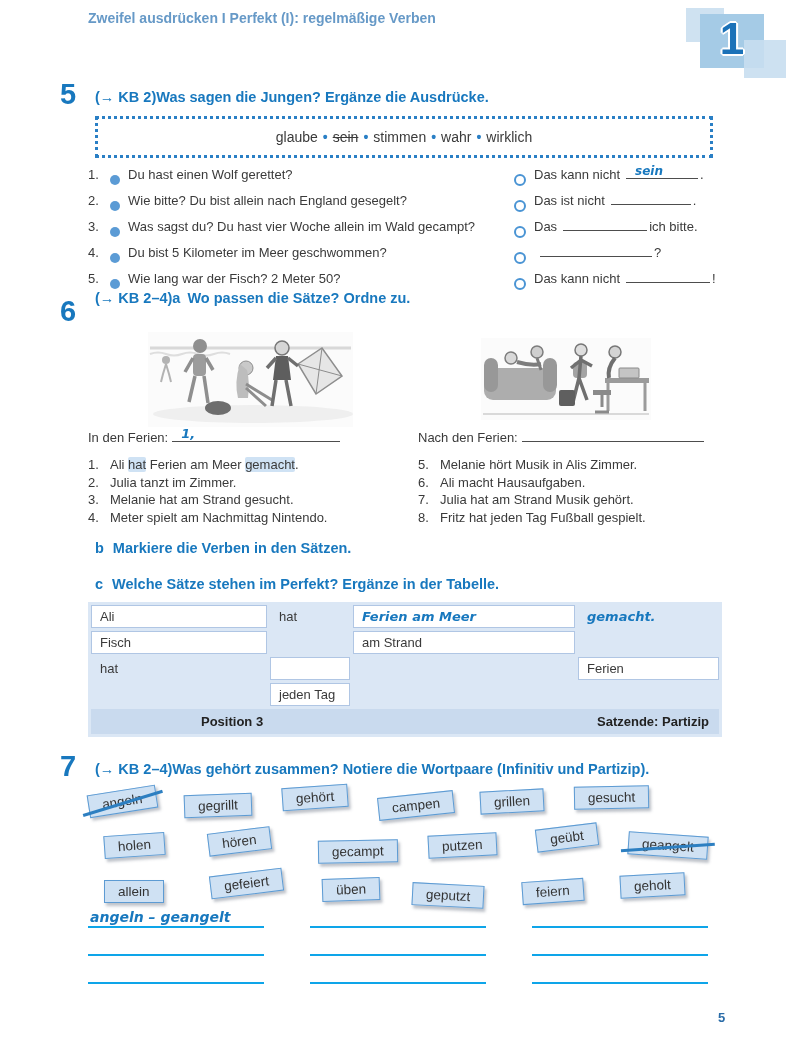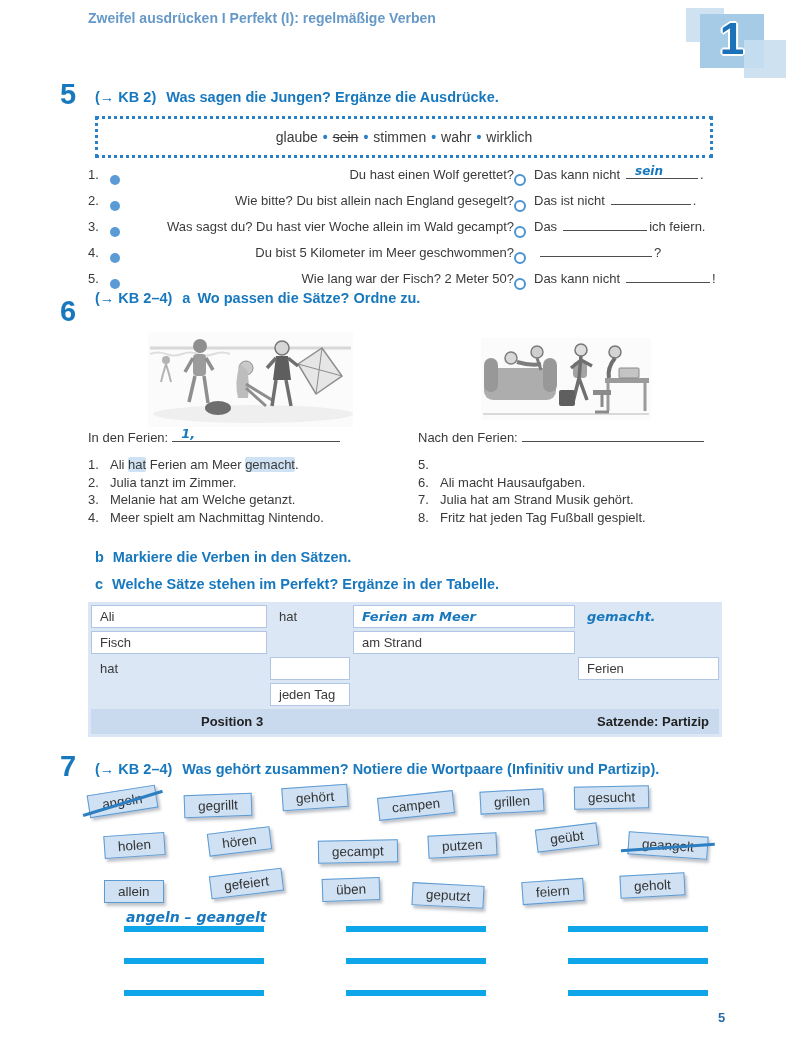--- a/index.html
+++ b/index.html
@@ -12,36 +12,36 @@
   .sq1{left:686px;top:8px;width:38px;height:34px;background:#cfe2f1;}
   .sq2{left:700px;top:14px;width:64px;height:54px;background:#a5cbe6;}
   .sq3{left:744px;top:40px;width:42px;height:38px;background:#c8deef;opacity:.9;}
   .badge-num{position:absolute;left:700px;top:12px;width:64px;height:54px;display:flex;align-items:center;justify-content:center;
     font-size:44px;font-weight:bold;color:#1b72b8;
     text-shadow:-2px 0 #fff,2px 0 #fff,0 -2px #fff,0 2px #fff,-1px -1px #fff,1px 1px #fff,-1px 1px #fff,1px -1px #fff;}
 
   
   .ex-num{position:absolute;font-size:29px;font-weight:bold;color:#1878be;line-height:1;}
   .ex-title{position:absolute;font-size:14.5px;font-weight:bold;color:#1878be;white-space:nowrap;}
-  .ex-title .kb{margin-right:10px;}
+  .ex-title .kb{margin-right:0;}
   .ex-title .plabel{margin-right:7px;}
 
   
   .wordbox{position:absolute;left:95px;top:116px;width:612px;height:36px;border:3px dotted #2a7fc5;
            display:flex;align-items:center;justify-content:center;font-size:14px;color:#3a3a3a;}
   .wb-word{margin:0 5px;}
   .wb-sep{color:#2a7fc5;font-weight:bold;}
   .struck{text-decoration:line-through;}
 
   .x5{position:absolute;left:88px;top:167px;width:640px;}
   .x5-row{display:flex;align-items:baseline;height:26px;font-size:13px;white-space:nowrap;}
   .x5-num{flex:0 0 20px;}
   .dot{width:10px;height:10px;border-radius:50%;background:#5b9bd5;align-self:center;margin:0 8px 0 2px;flex:none;}
   .ring{width:8px;height:8px;border-radius:50%;border:2px solid #4a94d4;align-self:center;margin:0 8px 0 0;flex:none;}
-  .x5-q{flex:0 0 386px;text-align:right;}
+  .x5-q{flex:0 0 386px;}
   .x5-a span{margin-right:2px;}
   .blank{display:inline-block;border-bottom:1.5px solid #4d4d4d;height:11px;position:relative;margin:0 4px;vertical-align:baseline;}
   .w72{width:72px}.w80{width:80px}.w84{width:84px}.w112{width:112px}.w168{width:168px}.w182{width:182px}
   .hand{font-family:"DejaVu Sans",sans-serif;font-style:italic;font-weight:bold;color:#1878be;}
   .blank .hand{position:absolute;left:9px;bottom:0;font-size:12px;white-space:nowrap;}
 
   
   .illu{position:absolute;}
   .cap{position:absolute;top:430px;font-size:13px;white-space:nowrap;}
   .cap .hand{font-size:13px;}
@@ -64,21 +64,21 @@
          font-size:13px;font-weight:bold;color:#222;padding:0 10px;}
   .tfoot .fl{margin-left:100px;}
   .tfoot .sp{flex:1;}
 
   
   .cards{position:absolute;left:88px;top:784px;width:636px;height:130px;}
   .card{position:absolute;background:#cfe1f3;border:1.5px solid #5d9bd3;box-shadow:2px 3px 3px rgba(110,120,135,.45);
         padding:3px 13px;font-size:13.5px;color:#333;white-space:nowrap;}
   .card.crossed::after{content:"";position:absolute;left:-8px;right:-8px;top:50%;height:2.5px;background:#2d7fc1;transform:rotate(-8deg);}
   .answers{position:absolute;left:88px;top:900px;width:624px;display:grid;grid-template-columns:repeat(3,176px);column-gap:46px;}
-  .aline{height:26px;border-bottom:6px solid #0ea5e9;position:relative;margin-left:36px;}
+  .aline{height:26px;border-bottom:2px solid #0ea5e9;position:relative;}
   .aline .hand{position:absolute;left:2px;bottom:1px;font-size:14px;white-space:nowrap;}
 
   .pageno{position:absolute;left:718px;top:1010px;font-size:13px;font-weight:bold;color:#2a6ca8;}
 </style>
 </head>
 <body>
 
 <div class="hdr-title">Zweifel ausdrücken I Perfekt (I): regelmäßige Verben</div>
 <div class="badge-sq sq1"></div>
 <div class="badge-sq sq2"></div>
@@ -115,21 +115,21 @@
     <span class="dot"></span>
     <span class="x5-q">Wie bitte? Du bist allein nach England gesegelt?</span>
     <span class="ring"></span>
     <span class="x5-a"><span>Das ist nicht</span><span class="blank w80"><span class="hand"></span></span><span>.</span></span>
   </div>
   <div class="x5-row">
     <span class="x5-num">3.</span>
     <span class="dot"></span>
     <span class="x5-q">Was sagst du? Du hast vier Woche allein im Wald gecampt?</span>
     <span class="ring"></span>
-    <span class="x5-a"><span>Das</span><span class="blank w84"><span class="hand"></span></span><span>ich feiern.</span></span>
+    <span class="x5-a"><span>Das</span><span class="blank w84"><span class="hand"></span></span><span>ich bitte.</span></span>
   </div>
   <div class="x5-row">
     <span class="x5-num">4.</span>
     <span class="dot"></span>
     <span class="x5-q">Du bist 5 Kilometer im Meer geschwommen?</span>
     <span class="ring"></span>
     <span class="x5-a"><span></span><span class="blank w112"><span class="hand"></span></span><span>?</span></span>
   </div>
   <div class="x5-row">
     <span class="x5-num">5.</span>
@@ -205,47 +205,48 @@
   <div class="li">
     <span class="lnum">1.</span>
     <span><span>Ali </span><span class="hl">hat</span><span> Ferien am Meer </span><span class="hl">gemacht</span><span>.</span></span>
   </div>
   <div class="li">
     <span class="lnum">2.</span>
     <span>Julia tanzt im Zimmer.</span>
   </div>
   <div class="li">
     <span class="lnum">3.</span>
-    <span>Melanie hat am Welche getanzt.</span>
+    <span>Melanie hat am Strand gesucht.</span>
   </div>
   <div class="li">
     <span class="lnum">4.</span>
-    <span>Meer spielt am Nachmittag Nintendo.</span>
+    <span>Meter spielt am Nachmittag Nintendo.</span>
   </div>
 </div>
 
 <div class="r6">
   <div class="li">
     <span class="lnum">5.</span>
+    <span>Melanie hört Musik in Alis Zimmer.</span>
   </div>
   <div class="li">
     <span class="lnum">6.</span>
     <span>Ali macht Hausaufgaben.</span>
   </div>
   <div class="li">
     <span class="lnum">7.</span>
     <span>Julia hat am Strand Musik gehört.</span>
   </div>
   <div class="li">
     <span class="lnum">8.</span>
     <span>Fritz hat jeden Tag Fußball gespielt.</span>
   </div>
 </div>
 
-<div class="part-title" style="top:540px;margin-top:9px;">
+<div class="part-title" style="top:540px;">
   <span class="plabel">b</span><span>Markiere die Verben in den Sätzen.</span>
 </div>
 <div class="part-title" style="top:576px;">
   <span class="plabel">c</span><span>Welche Sätze stehen im Perfekt? Ergänze in der Tabelle.</span>
 </div>
 
 <div class="wtable">
   <div class="tgrid">
     <div class="tc cw">Ali</div>
     <div class="tc cb">hat</div>

